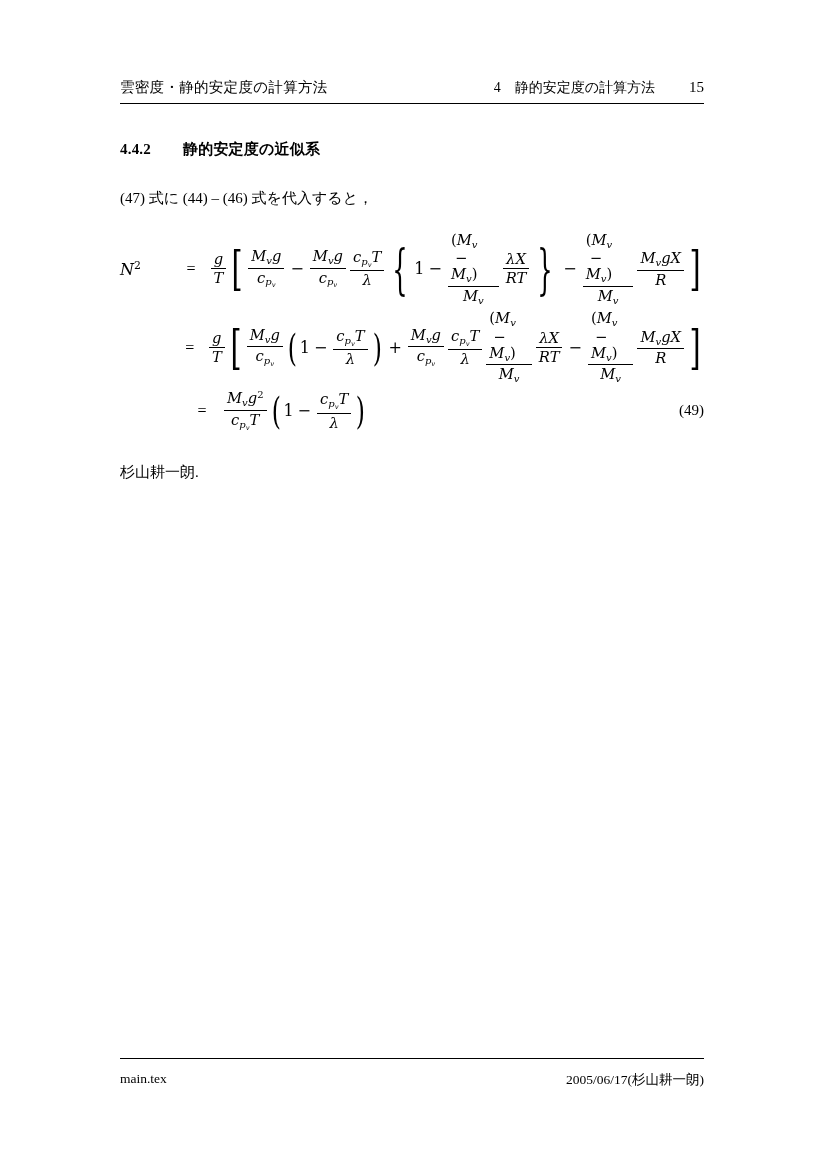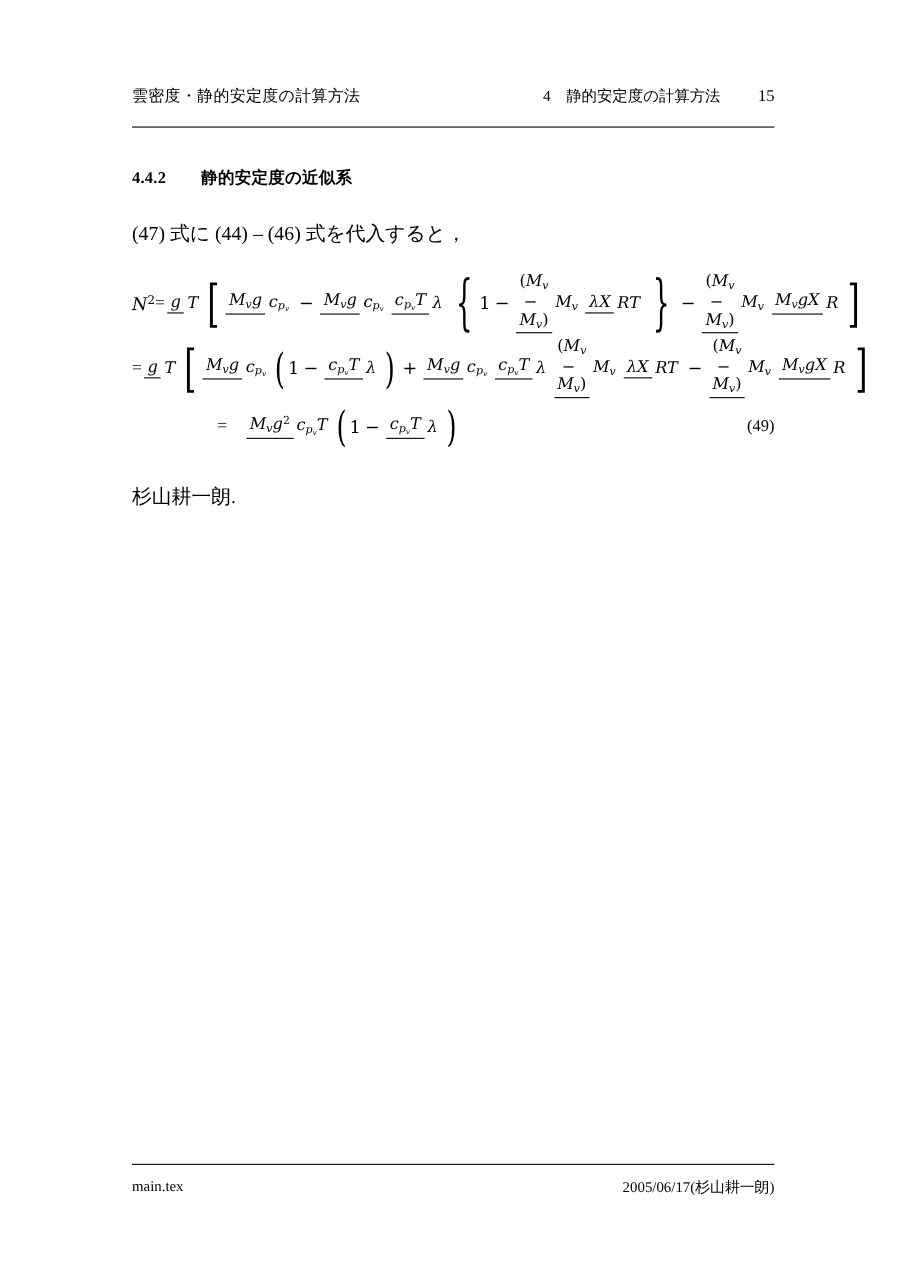--- a/index.html
+++ b/index.html
@@ -23,21 +23,21 @@
     left: 120px;
     top: 78px;
     width: 584px;
   }
 
   
   .runhead {
     display: flex;
     align-items: baseline;
     font-size: 14.5px;
-    padding-bottom: 18px;
+    padding-bottom: 6px;
     border-bottom: 1px solid #000;
   }
   .runhead .left {
     flex: 0 0 auto;
     letter-spacing: 0.3px;
   }
   .runhead .mid {
     flex: 1 1 auto;
     text-align: right;
     padding-right: 34px;
@@ -53,21 +53,21 @@
   
   h3.subsub {
     font-size: 15px;
     font-weight: bold;
     margin: 36px 0 0 0;
     letter-spacing: 0.2px;
   }
   h3.subsub .num { margin-right: 32px; }
 
   p.body {
-    font-size: 18px;
+    font-size: 15px;
     margin: 28px 0 0 0;
     line-height: 1.5;
   }
 
   
   .math {
     font-family: "DejaVu Serif", "Liberation Serif", serif;
     font-style: italic;
   }
   .mathup { font-style: normal; }
@@ -102,21 +102,21 @@
     position: absolute;
     right: 0;
     font-style: normal;
     font-size: 15px;
     text-align: right;
   }
 
   
   .frac {
     display: inline-flex;
-    flex-direction: row;
+    flex-direction: column;
     align-items: center;
     vertical-align: middle;
     margin: 0 2px;
     font-size: 0.92em;
     line-height: 1.08;
   }
   .frac > .num {
     padding: 0 3px 1px 3px;
     border-bottom: 1px solid #000;
   }

